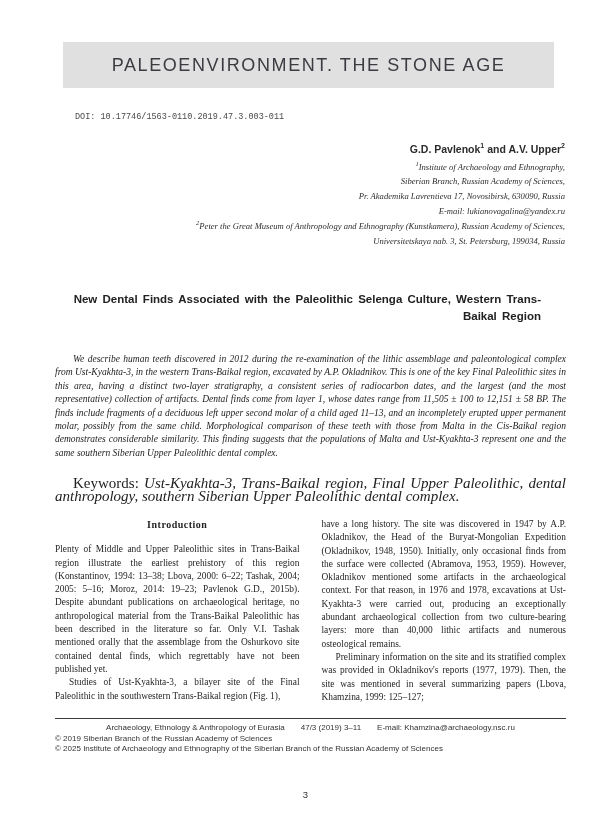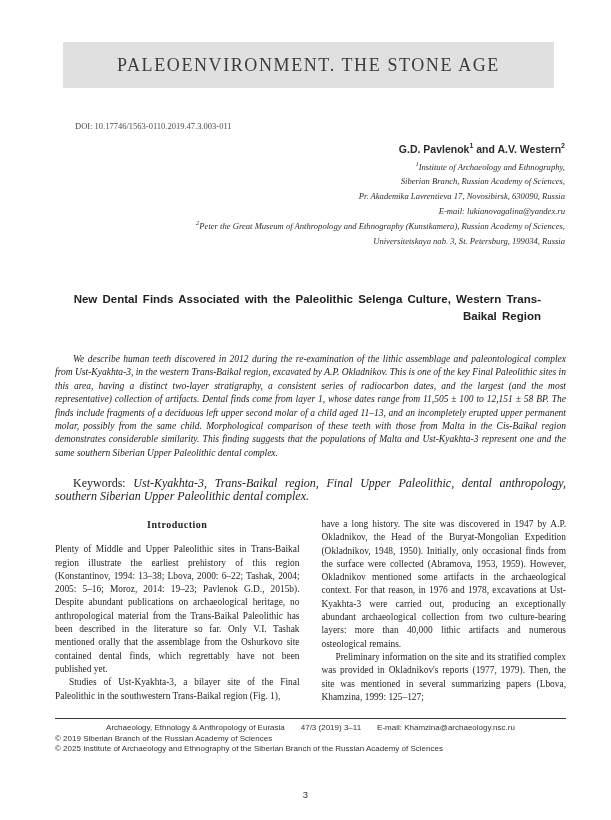--- a/index.html
+++ b/index.html
@@ -5,26 +5,26 @@
   html,body{margin:0;padding:0;}
   body{
     width:611px;height:820px;position:relative;background:#ffffff;
     font-family:"Liberation Serif", serif;color:#1f1f1f;overflow:hidden;
   }
   .banner{
     position:absolute;left:63px;top:42px;width:491px;height:46px;
     background:#e0e0e0;display:flex;align-items:center;justify-content:center;
   }
   .banner-title{
-    font-family:Liberation Serif, serif;font-size:18px;letter-spacing:1.6px;
+    font-family:Liberation Sans, sans-serif;font-size:18px;letter-spacing:1.6px;
     color:#3b3b42;white-space:nowrap;
   }
   .doi{
-    position:absolute;left:75px;top:121px;
-    font-family:Liberation Serif, serif;font-size:8.5px;color:#4a4a4a;
+    position:absolute;left:75px;top:112px;
+    font-family:Liberation Mono, monospace;font-size:8.5px;color:#4a4a4a;
   }
   .authors-block{
     position:absolute;right:46px;top:142px;text-align:right;
   }
   .authors-line{
     font-family:"Liberation Sans", sans-serif;font-weight:bold;font-size:10.5px;
     color:#2b2b2b;margin-bottom:3px;
   }
   .authors-line sup{font-size:7px;}
   .aff-line{
@@ -37,21 +37,21 @@
     font-family:"Liberation Sans", sans-serif;font-weight:bold;font-size:11.5px;
     line-height:16.5px;word-spacing:2px;color:#222;margin:0;
   }
   .abstract{
     position:absolute;left:55px;top:353px;width:511px;margin:0;
     font-style:italic;font-size:9.5px;line-height:13.4px;text-align:justify;
     text-indent:18px;color:#222;
   }
   .keywords{
     position:absolute;left:55px;top:477px;width:511px;margin:0;
-    font-style:italic;font-size:12px;line-height:13.4px;text-align:justify;
+    font-style:italic;font-size:15px;line-height:13.4px;text-align:justify;
     text-indent:18px;color:#222;
   }
   .kw-label{font-style:normal;}
   .columns{
     position:absolute;left:55px;top:518px;width:511px;
     display:flex;gap:22px;
   }
   .col{width:248px;font-size:9.4px;line-height:13.3px;text-align:justify;color:#1f1f1f;}
   .col h2{
     font-family:"Liberation Serif", serif;font-size:10px;font-weight:bold;
@@ -76,21 +76,21 @@
 </head>
 <body>
 
 <div class="banner">
   <span class="banner-title">PALEOENVIRONMENT. THE STONE AGE</span>
 </div>
 
 <div class="doi">DOI: 10.17746/1563-0110.2019.47.3.003-011</div>
 
 <div class="authors-block">
-  <div class="authors-line"><span>G.D. Pavlenok</span><sup>1</sup><span> and </span><span>A.V. Western</span><sup>2</sup></div>
+  <div class="authors-line"><span>G.D. Pavlenok</span><sup>1</sup><span> and </span><span>A.V. Upper</span><sup>2</sup></div>
   <div class="aff-line"><sup>1</sup><span>Institute of Archaeology and Ethnography,</span></div>
   <div class="aff-line"><sup></sup><span>Siberian Branch, Russian Academy of Sciences,</span></div>
   <div class="aff-line"><sup></sup><span>Pr. Akademika Lavrentieva 17, Novosibirsk, 630090, Russia</span></div>
   <div class="aff-line"><sup></sup><span>E-mail: lukianovagalina@yandex.ru</span></div>
   <div class="aff-line"><sup>2</sup><span>Peter the Great Museum of Anthropology and Ethnography (Kunstkamera), Russian Academy of Sciences,</span></div>
   <div class="aff-line"><sup></sup><span>Universitetskaya nab. 3, St. Petersburg, 199034, Russia</span></div>
 </div>
 
 <h1 class="article-title">New Dental Finds Associated with the Paleolithic Selenga Culture, Western Trans-Baikal Region</h1>
 

